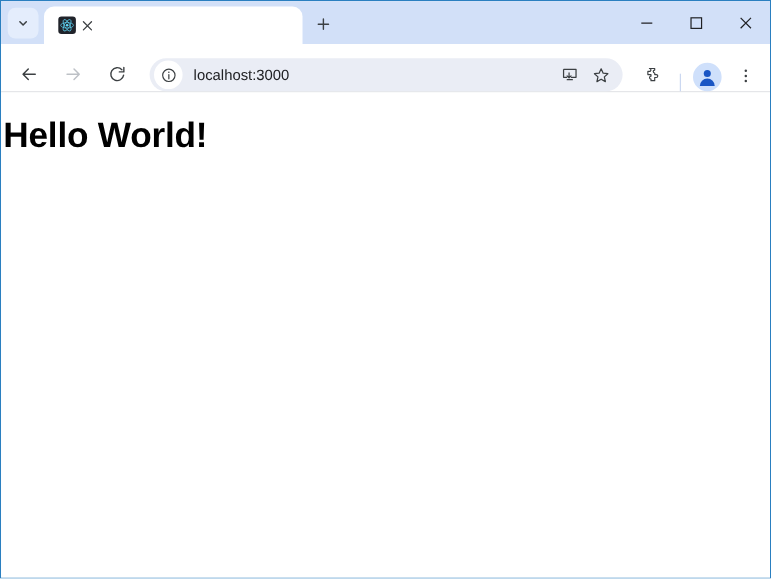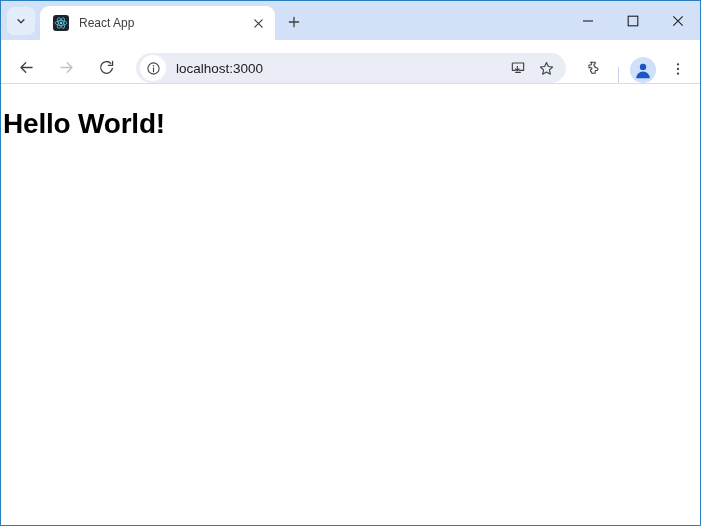--- a/index.html
+++ b/index.html
@@ -246,21 +246,21 @@
 
   
   .page {
     flex: 1 1 auto;
     background: #ffffff;
     overflow: hidden;
     position: relative;
   }
   .page-h1 {
     margin: 21px 0 0 2px;
-    font-size: 28px;
+    font-size: 32px;
     line-height: 37px;
     font-weight: bold;
     color: #000000;
     font-family: "Liberation Sans", sans-serif;
     letter-spacing: -0.2px;
   }
 </style>
 </head>
 <body>
 
@@ -280,21 +280,20 @@
       <span class="tab-favicon">
         <svg width="14" height="14" viewBox="-12 -12 24 24">
           <circle cx="0" cy="0" r="2.05" fill="#61dafb"></circle>
           <g fill="none" stroke="#61dafb" stroke-width="1.1">
             <ellipse rx="10" ry="4.2"></ellipse>
             <ellipse rx="10" ry="4.2" transform="rotate(60)"></ellipse>
             <ellipse rx="10" ry="4.2" transform="rotate(120)"></ellipse>
           </g>
         </svg>
       </span>
-      <span class="tab-title">React App</span>
       <span class="tab-close">
         <svg width="11" height="11" viewBox="0 0 24 24">
           <path d="M4 4 L20 20 M20 4 L4 20" fill="none" stroke="#3c4043" stroke-width="2.6" stroke-linecap="round"></path>
         </svg>
       </span>
     </div>
 
     <div class="newtab">
       <span>
         <svg width="14" height="14" viewBox="0 0 24 24">

